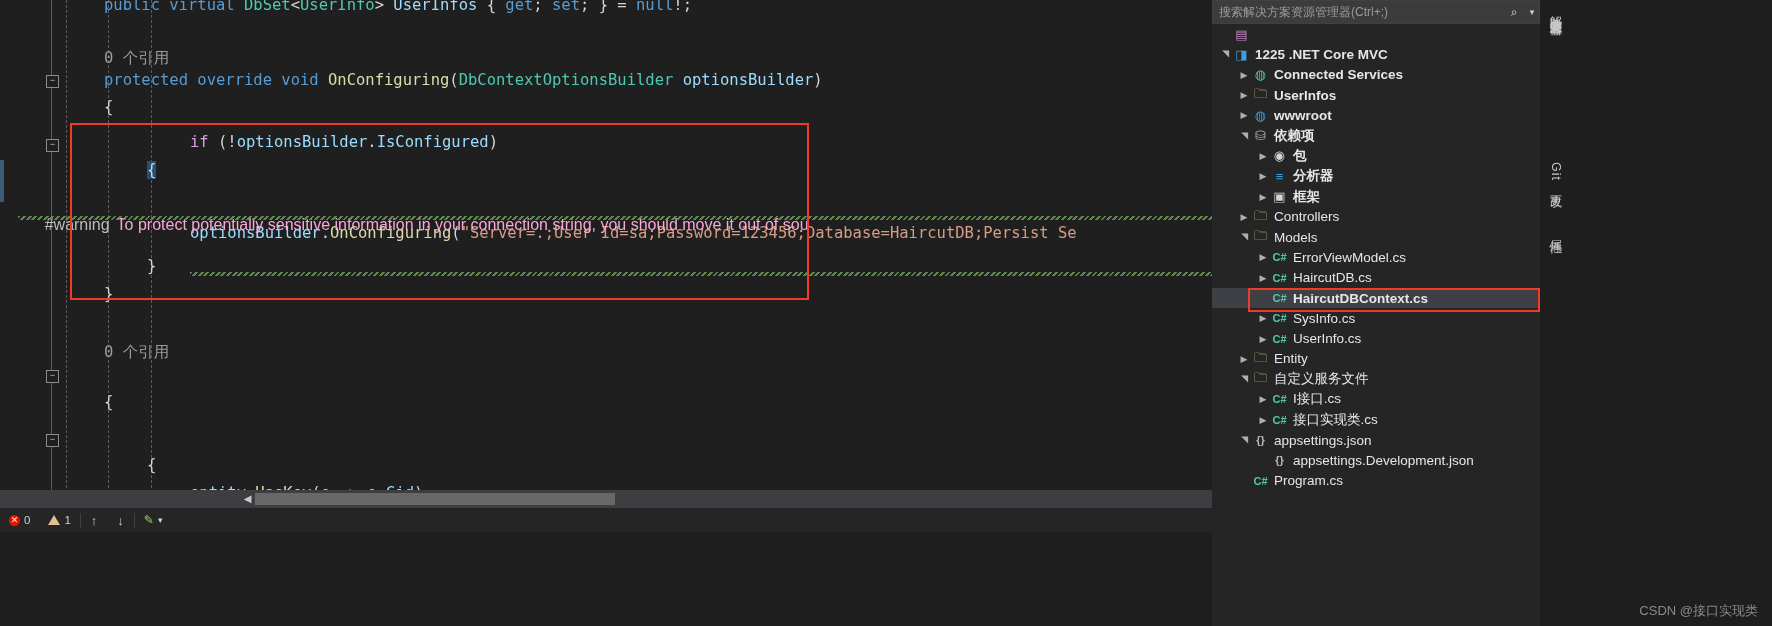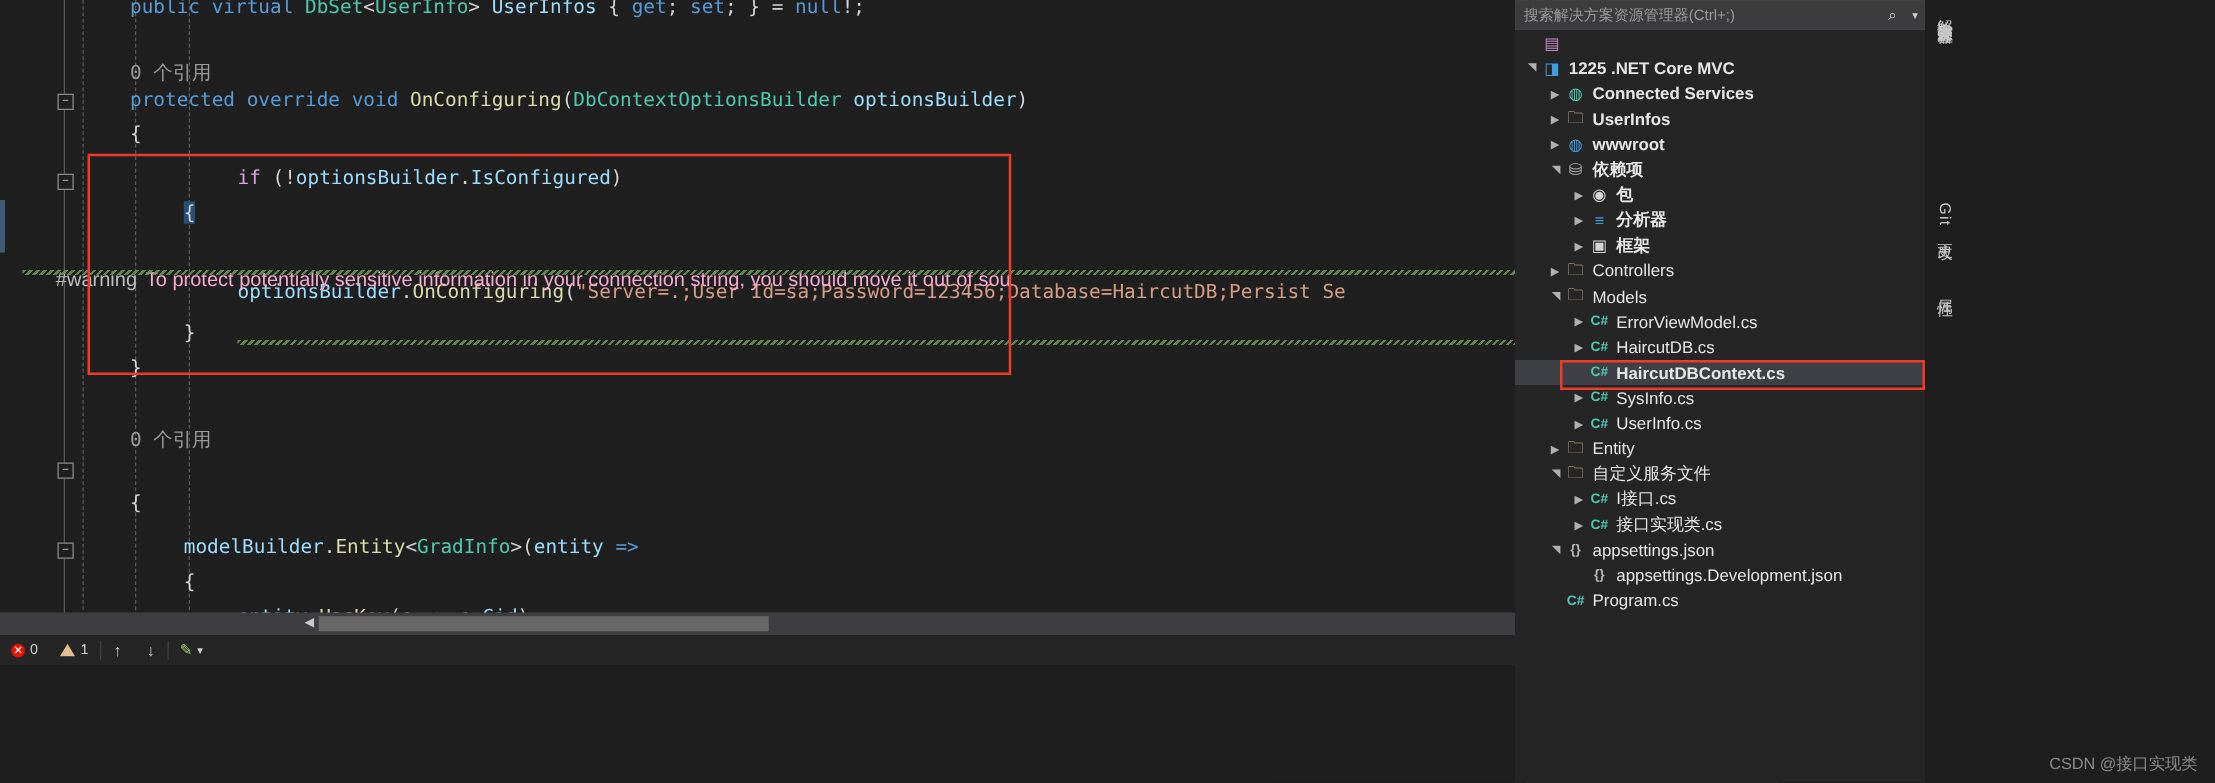--- a/index.html
+++ b/index.html
@@ -106,21 +106,20 @@
         <div class="cl" style="left: 104px; top: 49px;"><span class="cm">0 个引用</span></div>
         <div class="cl" style="left: 104px; top: 71px;"><span class="k">protected </span><span class="k">override </span><span class="k">void </span><span class="fn">OnConfiguring</span><span class="pl">(</span><span class="ty">DbContextOptionsBuilder</span><span class="id"> optionsBuilder</span><span class="pl">)</span></div>
         <div class="cl" style="left: 104px; top: 98px;"><span class="pl">{</span></div>
         <div class="cl" style="left: 147px; top: 133px; margin-left: 43px;"><span class="kctl">if </span><span class="pl">(!</span><span class="id">optionsBuilder</span><span class="pl">.</span><span class="id">IsConfigured</span><span class="pl">)</span></div>
         <div class="cl" style="left: 147px; top: 161px;"><span class="sel">{</span></div>
         <div class="cl" style="left: 190px; top: 224px;"><span class="id">optionsBuilder</span><span class="pl">.</span><span class="fn">OnConfiguring</span><span class="pl">(</span><span class="st">"Server=.;User Id=sa;Password=123456;Database=HaircutDB;Persist Se</span></div>
         <div class="cl" style="left: 147px; top: 257px;"><span class="pl">}</span></div>
         <div class="cl" style="left: 104px; top: 285px;"><span class="pl">}</span></div>
         <div class="cl" style="left: 104px; top: 343px;"><span class="cm">0 个引用</span></div>
         <div class="cl" style="left: 104px; top: 393px;"><span class="pl">{</span></div>
-        <div class="cl" style="left: 147px; top: 428px;"><span class="id">modelBuilder</span><span class="pl">.</span><span class="fn">Entity</span><span class="pl">&lt;</span><span class="ty">GradInfo</span><span class="pl">&gt;(</span><span class="id">entity </span><span class="k">=&gt;</span></div>
         <div class="cl" style="left: 147px; top: 456px;"><span class="pl">{</span></div>
         <div class="cl" style="left: 190px; top: 484px;"><span class="id">entity</span><span class="pl">.</span><span class="fn">HasKey</span><span class="pl">(</span><span class="id">e </span><span class="k">=&gt; </span><span class="id">e</span><span class="pl">.</span><span class="id">Gid</span><span class="pl">)</span></div>
       </div>
 
     <div class="cl" id="warnline" style="left: 18px; top: 196px;">
       <span class="wn">#warning</span><span class="warn-txt" style="padding-left:7px;">To protect potentially sensitive information in your connection string, you should move it out of sou</span>
     </div>
     <div class="wavy" style="left:18px;top:216px;width:1194px;"></div>
     <div class="wavy" style="left:190px;top:272px;width:1022px;"></div>
 

